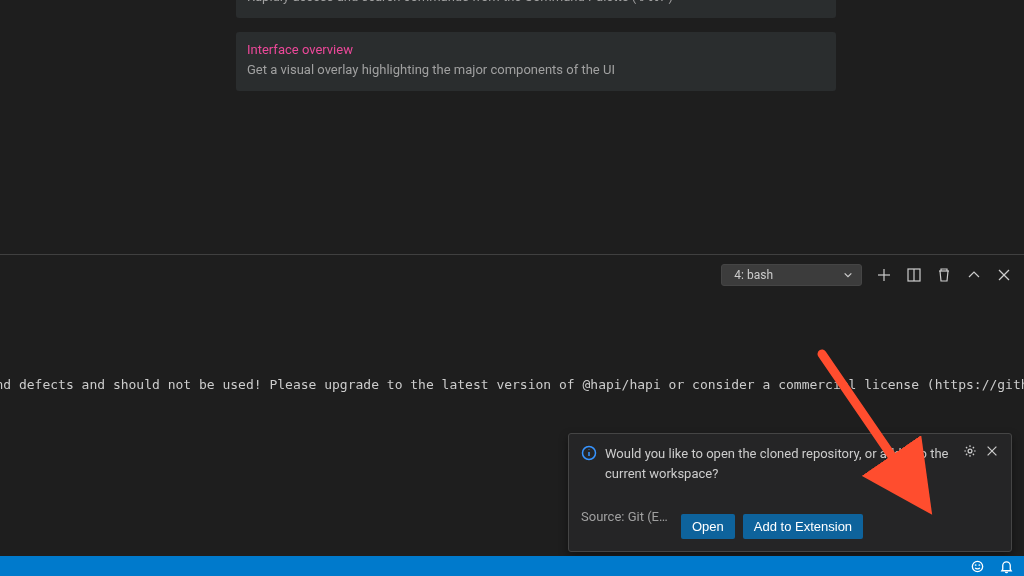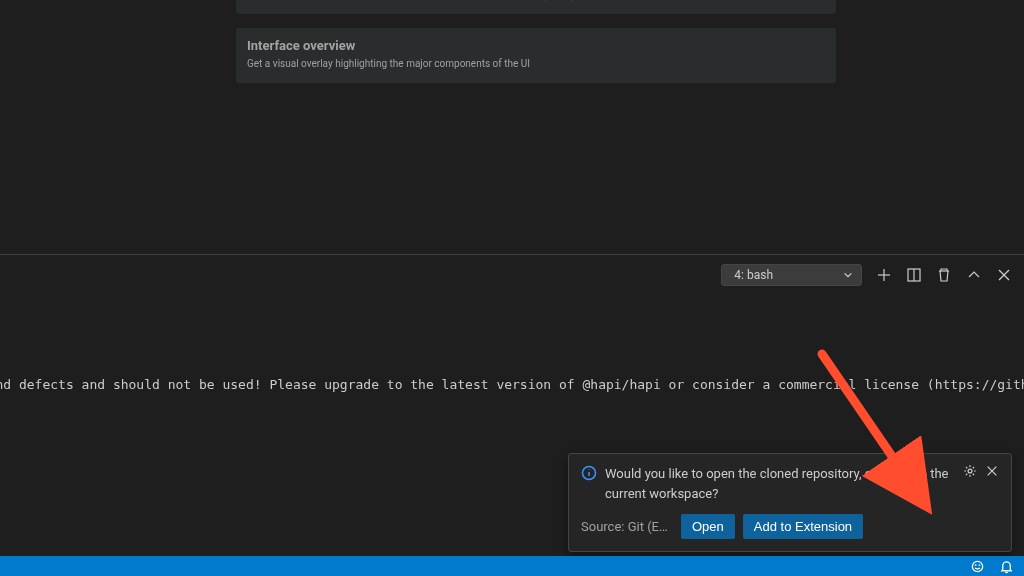--- a/index.html
+++ b/index.html
@@ -2,22 +2,22 @@
 <html><head>
 <meta charset="utf-8">
 <style>
   * { box-sizing: border-box; margin: 0; padding: 0; }
   html, body { width: 1024px; height: 576px; overflow: hidden; background: #1e1e1e; font-family: -apple-system, BlinkMacSystemFont, "Segoe UI", Roboto, sans-serif; color: #cccccc; }
   
   .editor-area { position: absolute; top: 0; left: 0; right: 0; height: 254px; background: #1e1e1e; }
   
   .welcome-cards { position: absolute; left: 236px; top: -22px; width: 600px; }
   .card { background: #2a2d2e; border-radius: 3px; padding: 10px 11px 12px 11px; margin-bottom: 14px; cursor: pointer; }
-  .card-title { color: #a3a3a3; font-size: 13px; font-weight: 700; margin-bottom: 4px; }
-  .card-desc { color: #a0a0a0; font-size: 10px; line-height: 1.4; }
+  .card-title { color: #ec4899; font-size: 13px; font-weight: 400; margin-bottom: 4px; }
+  .card-desc { color: #a0a0a0; font-size: 13px; line-height: 1.4; }
   
   .panel { position: absolute; top: 254px; left: 0; right: 0; height: 302px; background: #1e1e1e; border-top: 1px solid #404040; }
   
   .panel-header { position: absolute; top: 5px; right: 12px; display: flex; align-items: center; gap: 14px; height: 30px; }
   .terminal-select { display: flex; align-items: center; background: #3c3c3c; border: 1px solid #454545; border-radius: 3px; height: 22px; padding: 0 8px 0 12px; gap: 70px; cursor: pointer; font-size: 12px; color: #cccccc; }
   .chev-down { width: 10px; height: 10px; fill: none; stroke: #cccccc; stroke-width: 1.5; }
   .panel-action { width: 16px; height: 16px; display: flex; align-items: center; justify-content: center; cursor: pointer; }
   .panel-action svg { width: 16px; height: 16px; fill: none; stroke: #cccccc; stroke-width: 1.2; }
   
   .terminal-body { position: absolute; top: 40px; left: 0; right: 0; bottom: 0; font-family: "Menlo", "Consolas", monospace; font-size: 13px; color: #cccccc; padding: 0 4px; white-space: pre; overflow: hidden; line-height: 1.6; }
@@ -26,21 +26,21 @@
   .notification { position: absolute; bottom: 24px; right: 12px; width: 444px; background: #252526; border: 1px solid #454545; border-radius: 3px; padding: 10px 12px 12px 12px; box-shadow: 0 4px 10px rgba(0,0,0,0.4); }
   .notif-top { display: flex; align-items: flex-start; gap: 8px; }
   .notif-info-icon { flex-shrink: 0; width: 16px; height: 16px; margin-top: 1px; }
   .notif-info-icon svg { stroke: #3794ff; fill: none; stroke-width: 1.5; }
   .notif-msg { flex: 1; color: #cccccc; font-size: 13px; line-height: 1.55; }
   .notif-actions-tr { display: flex; gap: 8px; align-items: center; flex-shrink: 0; margin-left: 6px; }
   .notif-gear svg, .notif-close svg { width: 14px; height: 14px; stroke: #cccccc; fill: none; stroke-width: 1.4; }
   .notif-gear, .notif-close { cursor: pointer; display:flex; align-items:center; }
   .notif-bottom { display: flex; align-items: center; margin-top: 10px; gap: 8px; }
   .notif-source { color: #a0a0a0; font-size: 13px; max-width: 92px; white-space: nowrap; overflow: hidden; text-overflow: ellipsis; }
-  .notif-btn { background: #0e639c; color: #ffffff; border: none; padding: 5px 11px; font-size: 13px; cursor: pointer; border-radius: 2px; }
+  .notif-btn { background: #0e639c; color: #ffffff; border: none; padding: 5px 11px; font-size: 13px; cursor: pointer; border-radius: 2px; margin-top: 20px; }
   
   .statusbar { position: absolute; bottom: 0; left: 0; right: 0; height: 20px; background: #007acc; display: flex; align-items: center; justify-content: flex-end; padding: 0 10px; gap: 14px; }
   .status-icon { width: 15px; height: 15px; display: flex; align-items: center; justify-content: center; cursor: pointer; }
   .status-icon svg { stroke: #ffffff; fill: none; stroke-width: 1.4; }
   
   .arrow-annotation { position: absolute; pointer-events: none; top: 348px; left: 812px; }
   .arrow-annotation svg { overflow: visible; }
 </style>
 </head>
 <body>

